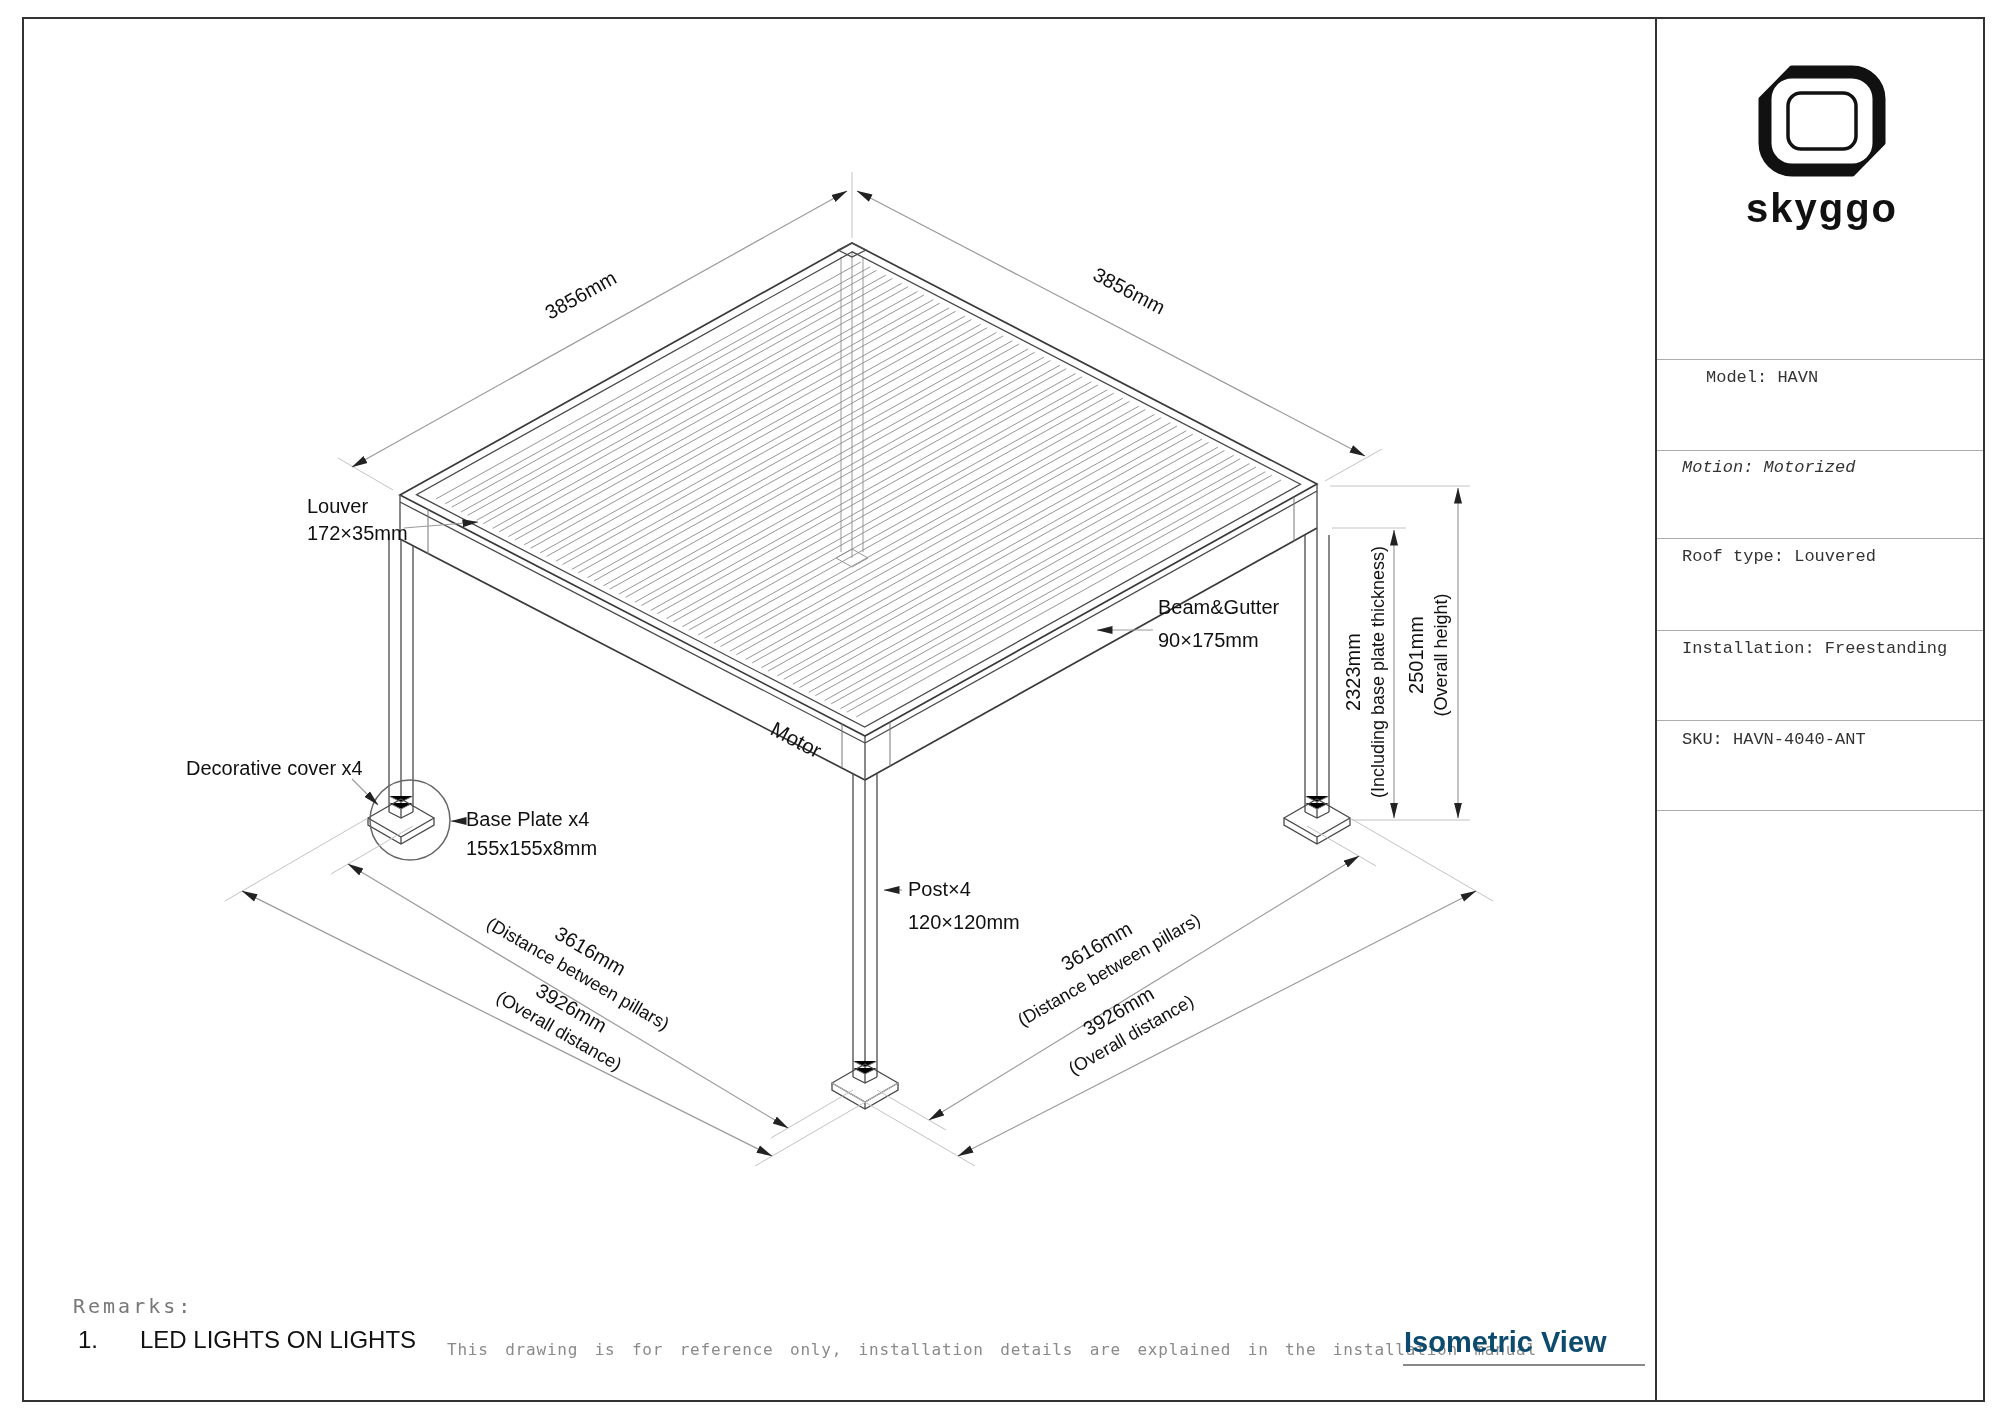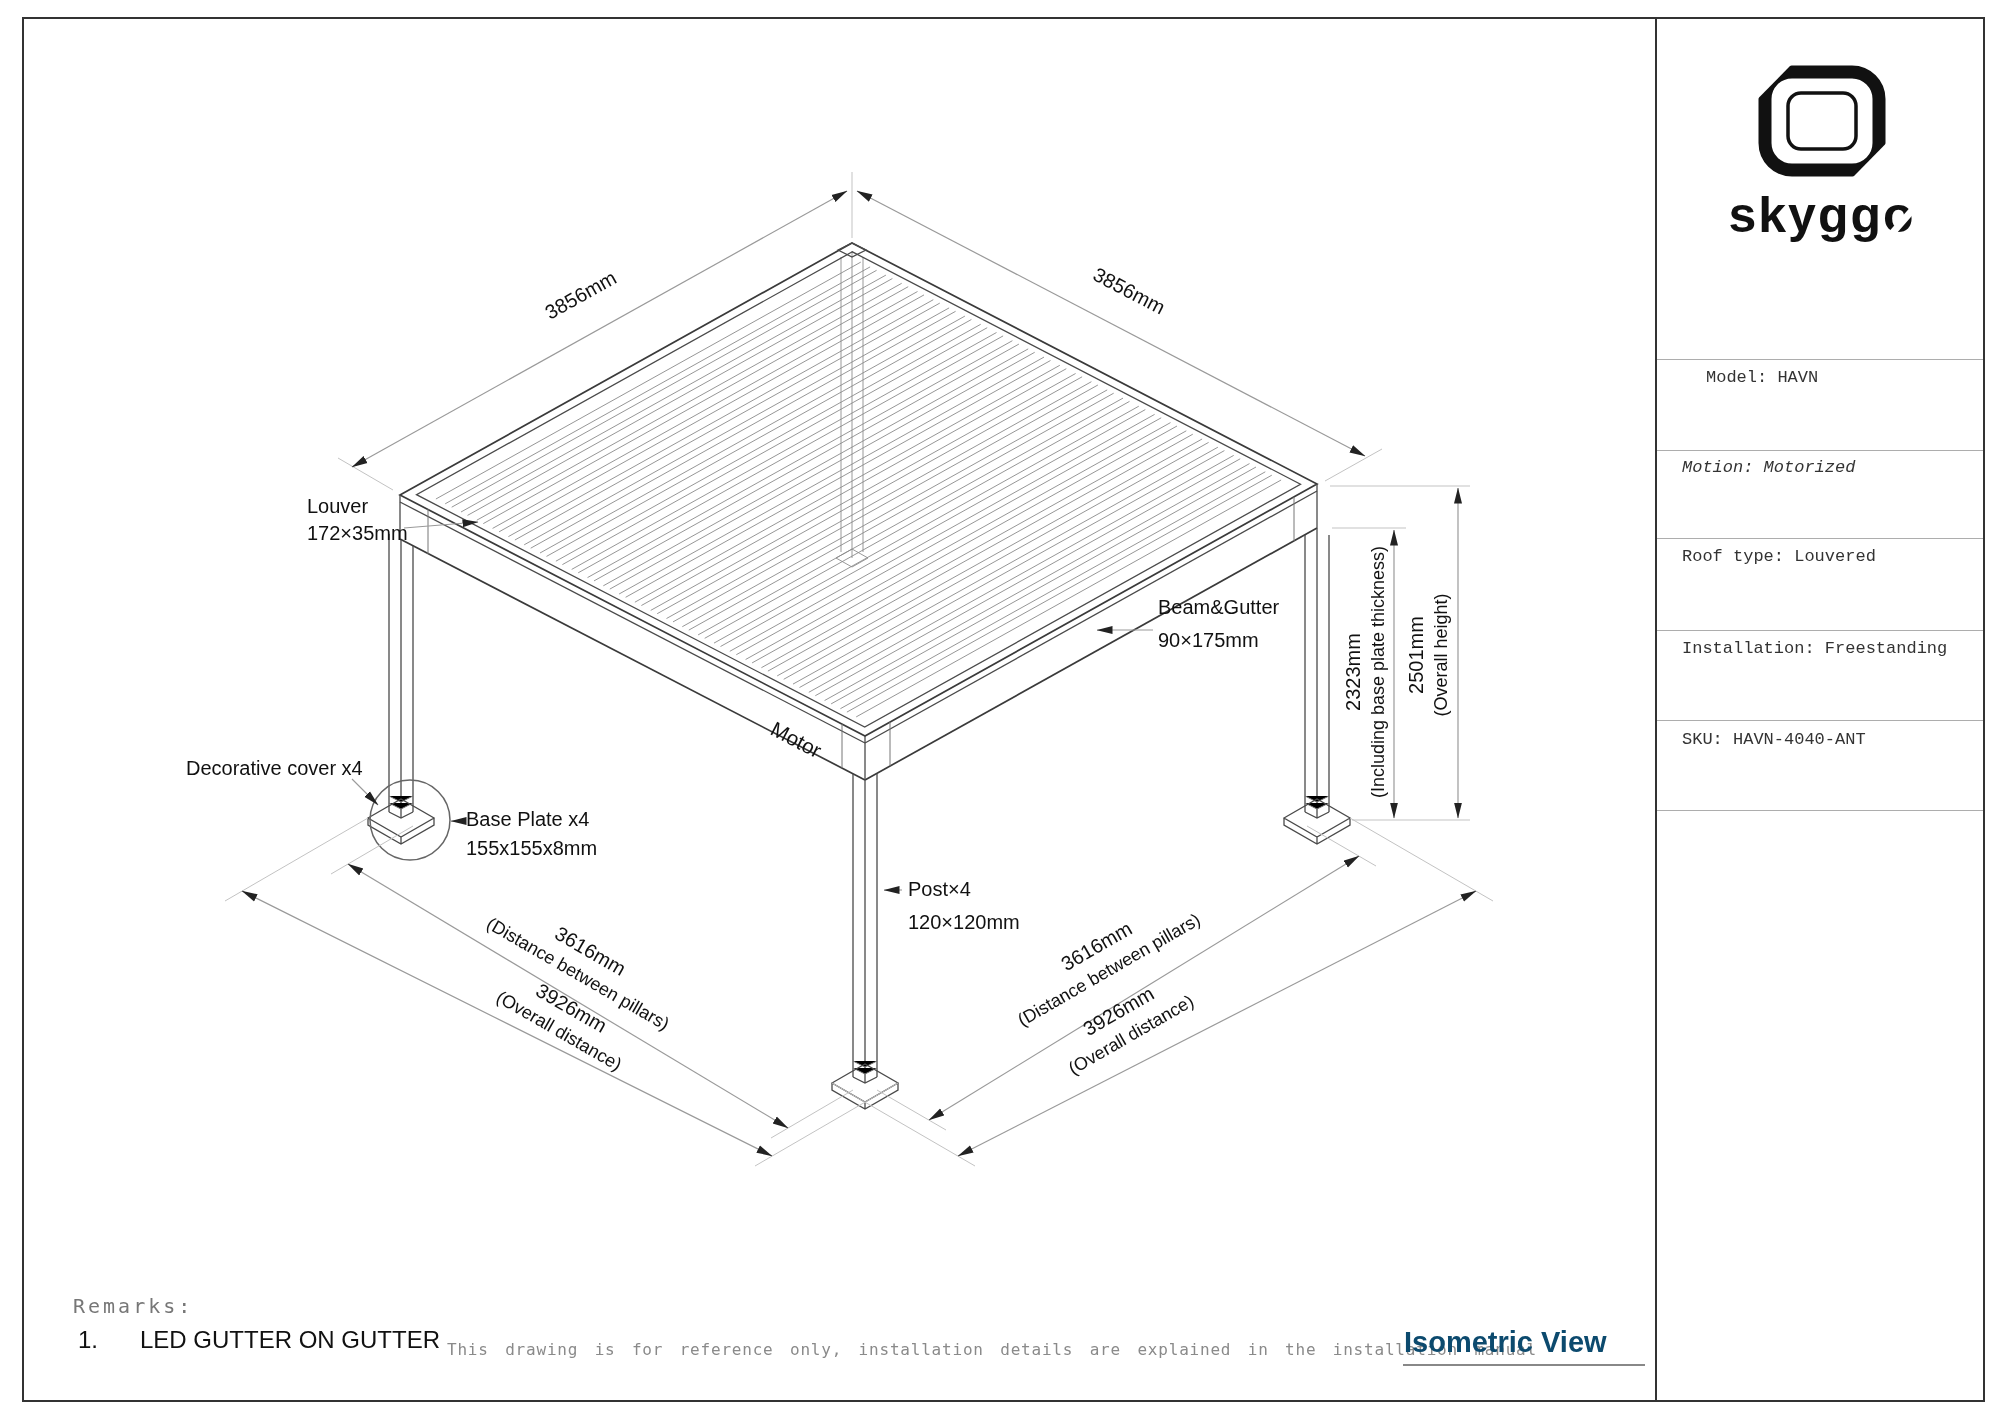--- a/index.html
+++ b/index.html
@@ -13,21 +13,21 @@
           font-size:17px;color:#333;white-space:nowrap;}
   #page-title{left:0;top:28px;width:1290px;text-align:center;font-size:31px;color:#111;}
   #remarks-title{left:73px;top:1294px;font-family:"DejaVu Sans Mono",monospace;
                  font-size:20px;letter-spacing:3px;color:#777;}
   #remark-line{left:78px;top:1326px;font-size:24px;color:#111;white-space:nowrap;}
   #remark-line .num{display:inline-block;width:62px;}
   #disclaimer{left:447px;top:1340px;width:960px;font-family:"DejaVu Sans Mono",monospace;
               font-size:16px;letter-spacing:0.8px;word-spacing:6px;color:#8a8a8a;white-space:nowrap;}
   #iso-view{left:1404px;top:1326px;font-size:29px;font-weight:bold;color:#0c4a6e;}
   #iso-underline{left:1403px;top:1364px;width:242px;height:2px;background:#888;}
-  #brand-text{left:1692px;top:186px;width:260px;text-align:center;font-size:50px;
+  #brand-text{left:1692px;top:186px;width:260px;text-align:center;font-size:40px;
               font-weight:bold;letter-spacing:2px;color:#111;}
   svg text{font-family:"Liberation Sans",sans-serif;fill:#111;}
   .struct{stroke:#4a4a4a;stroke-width:1.3;fill:none;}
   .heavy{stroke:#3a3a3a;stroke-width:1.7;fill:none;}
   .louv{stroke:#8a8a8a;stroke-width:0.9;}
   .ghost{stroke:#999;stroke-width:1;fill:none;}
   .ext{stroke:#c3c3c3;stroke-width:1;}
   .dim{stroke:#9a9a9a;stroke-width:1.2;}
   .lead{stroke:#9a9a9a;stroke-width:1.1;}
   .seam{stroke:#777;stroke-width:1;}
@@ -244,19 +244,19 @@
   </svg>
 
   <div class="abs sb-row" style="top:368px;margin-left:24px;">Model: HAVN</div>
   <div class="abs sb-row" style="top:458px;font-style:italic;">Motion: Motorized</div>
   <div class="abs sb-row" style="top:547px;">Roof type: Louvered</div>
   <div class="abs sb-row" style="top:639px;">Installation: Freestanding</div>
   <div class="abs sb-row" style="top:730px;">SKU: HAVN-4040-ANT</div>
 
   <div id="remarks-title" class="abs">Remarks:</div>
   <div id="remark-line" class="abs">
-    <span class="num">1.</span><span>LED GUTTER ON GUTTER</span>
+    <span class="num">1.</span><span>LED LIGHTS ON LIGHTS</span>
   </div>
   <div id="disclaimer" class="abs">This drawing is for reference only, installation details are explained in the installation manual</div>
   <div id="iso-view" class="abs">Isometric View</div>
   <div id="iso-underline" class="abs"></div>
 
 </div>
 
 </body></html>

